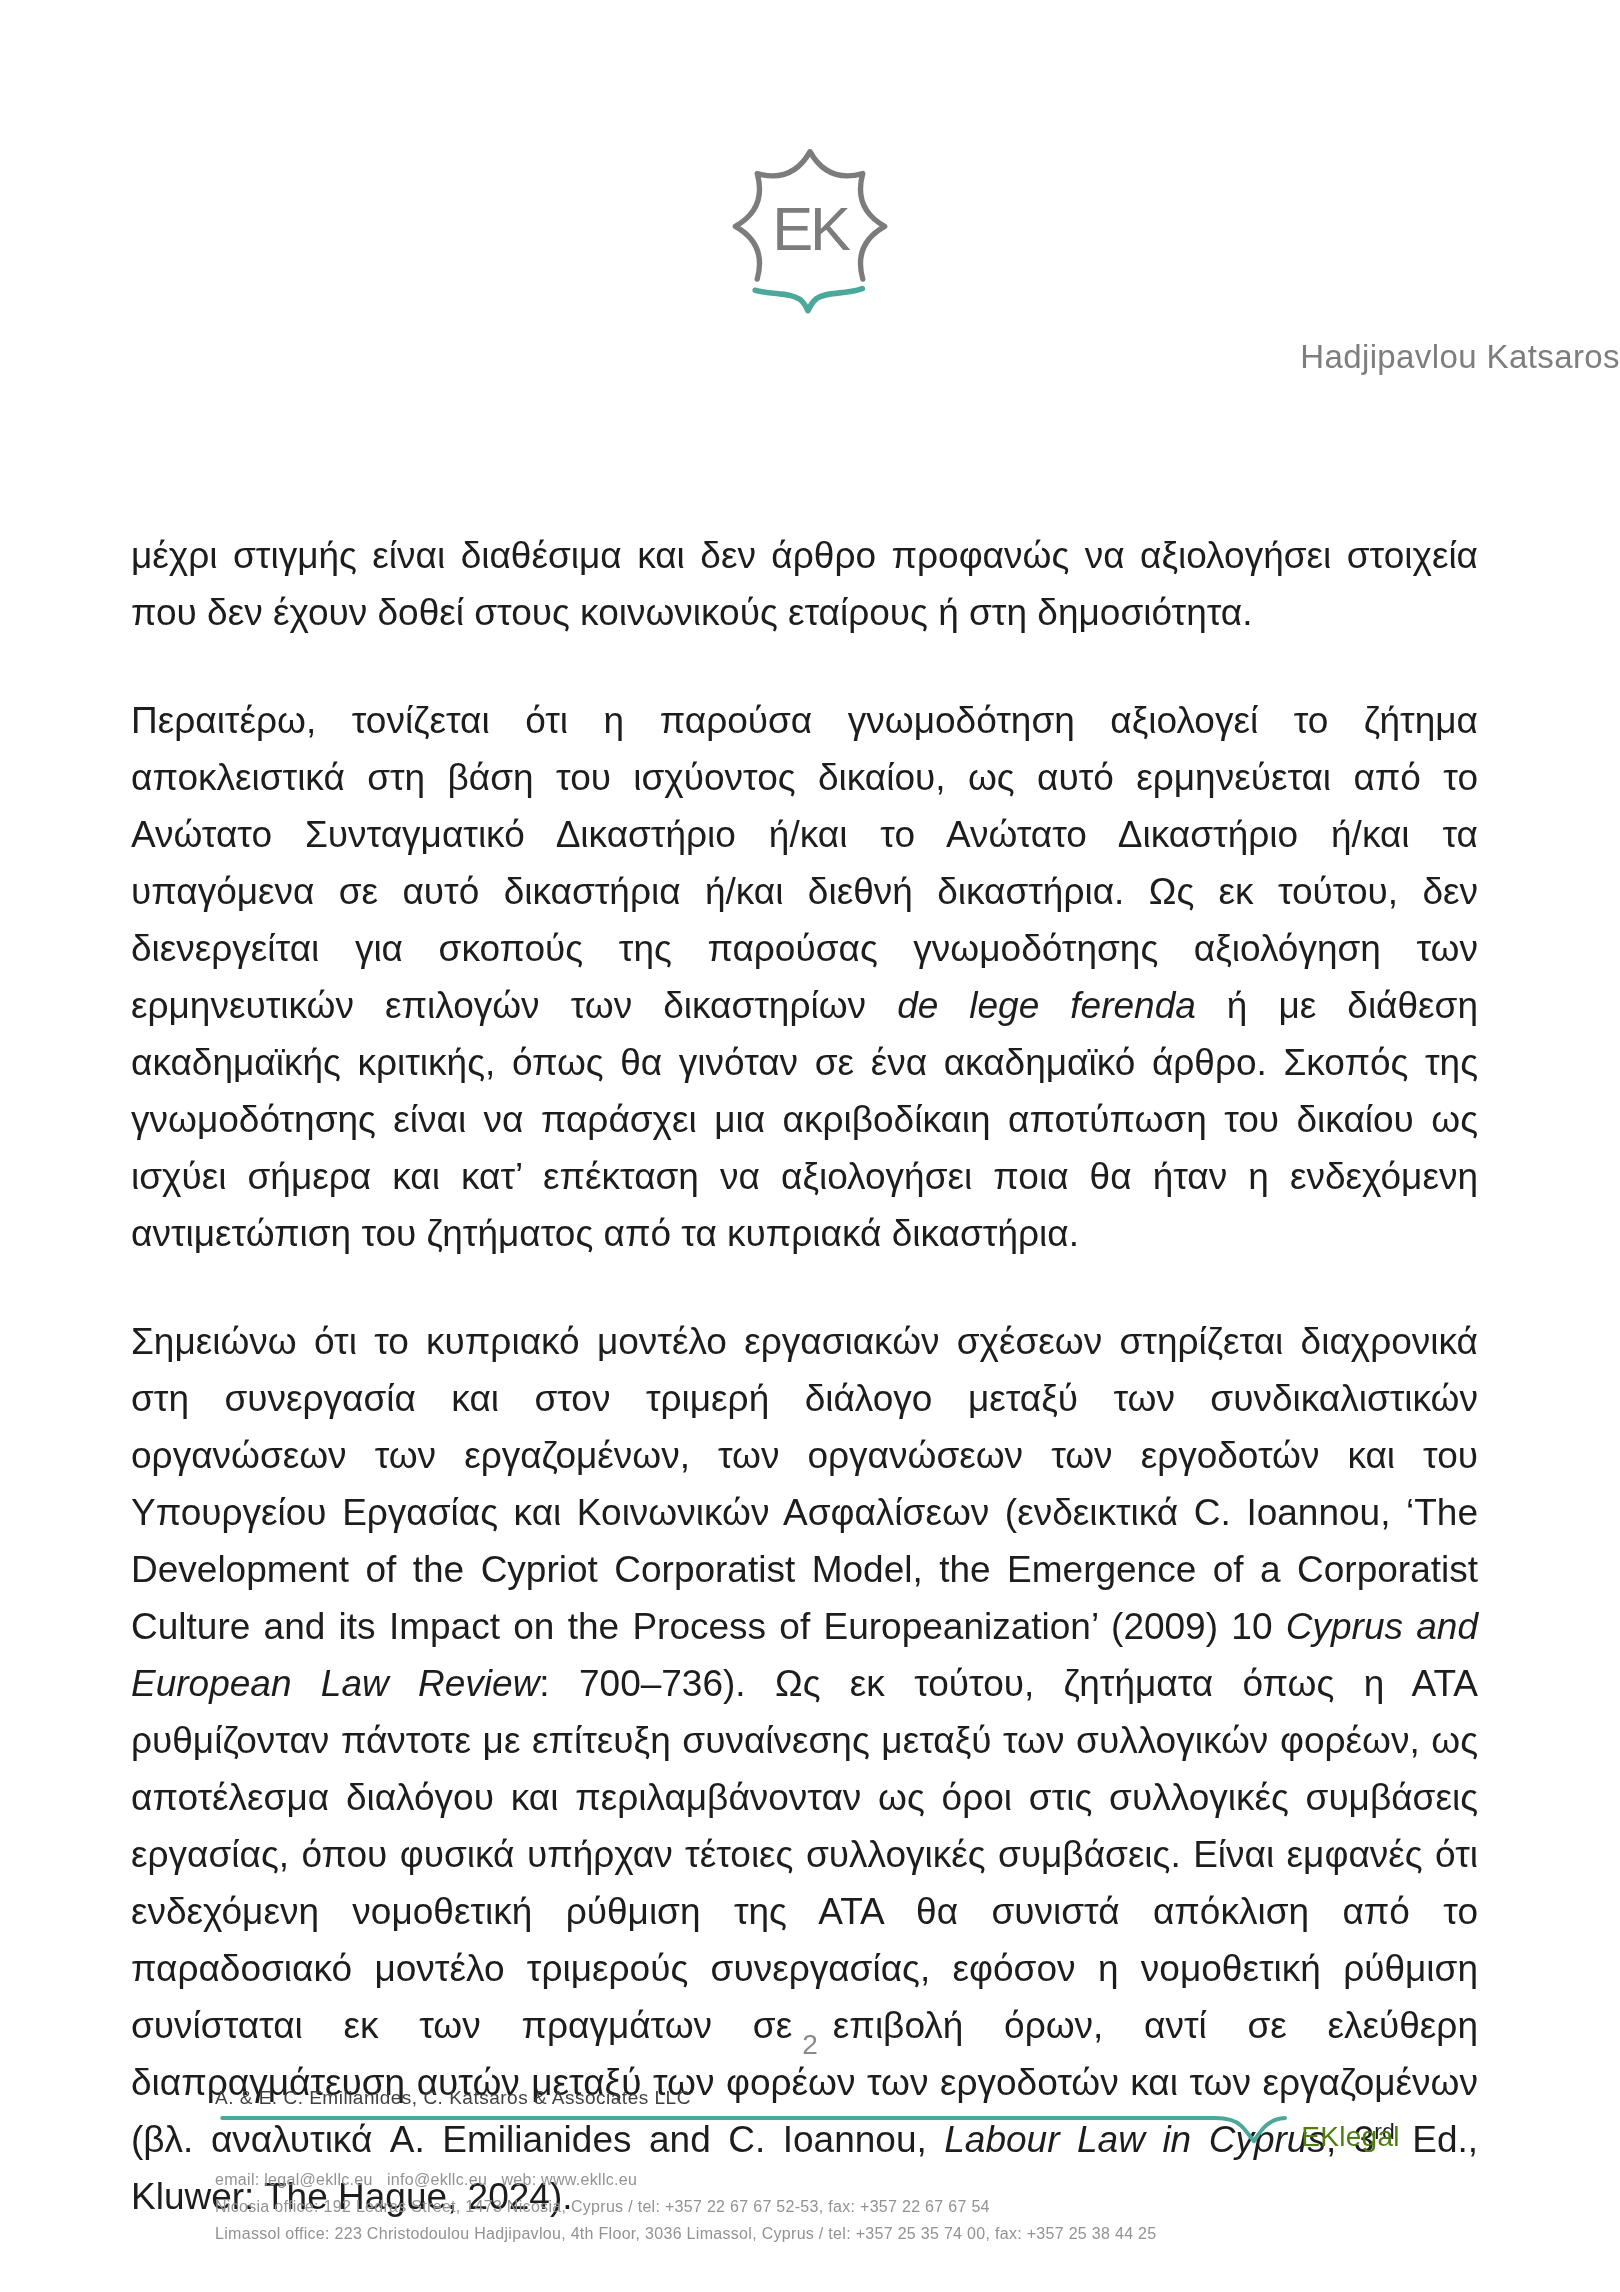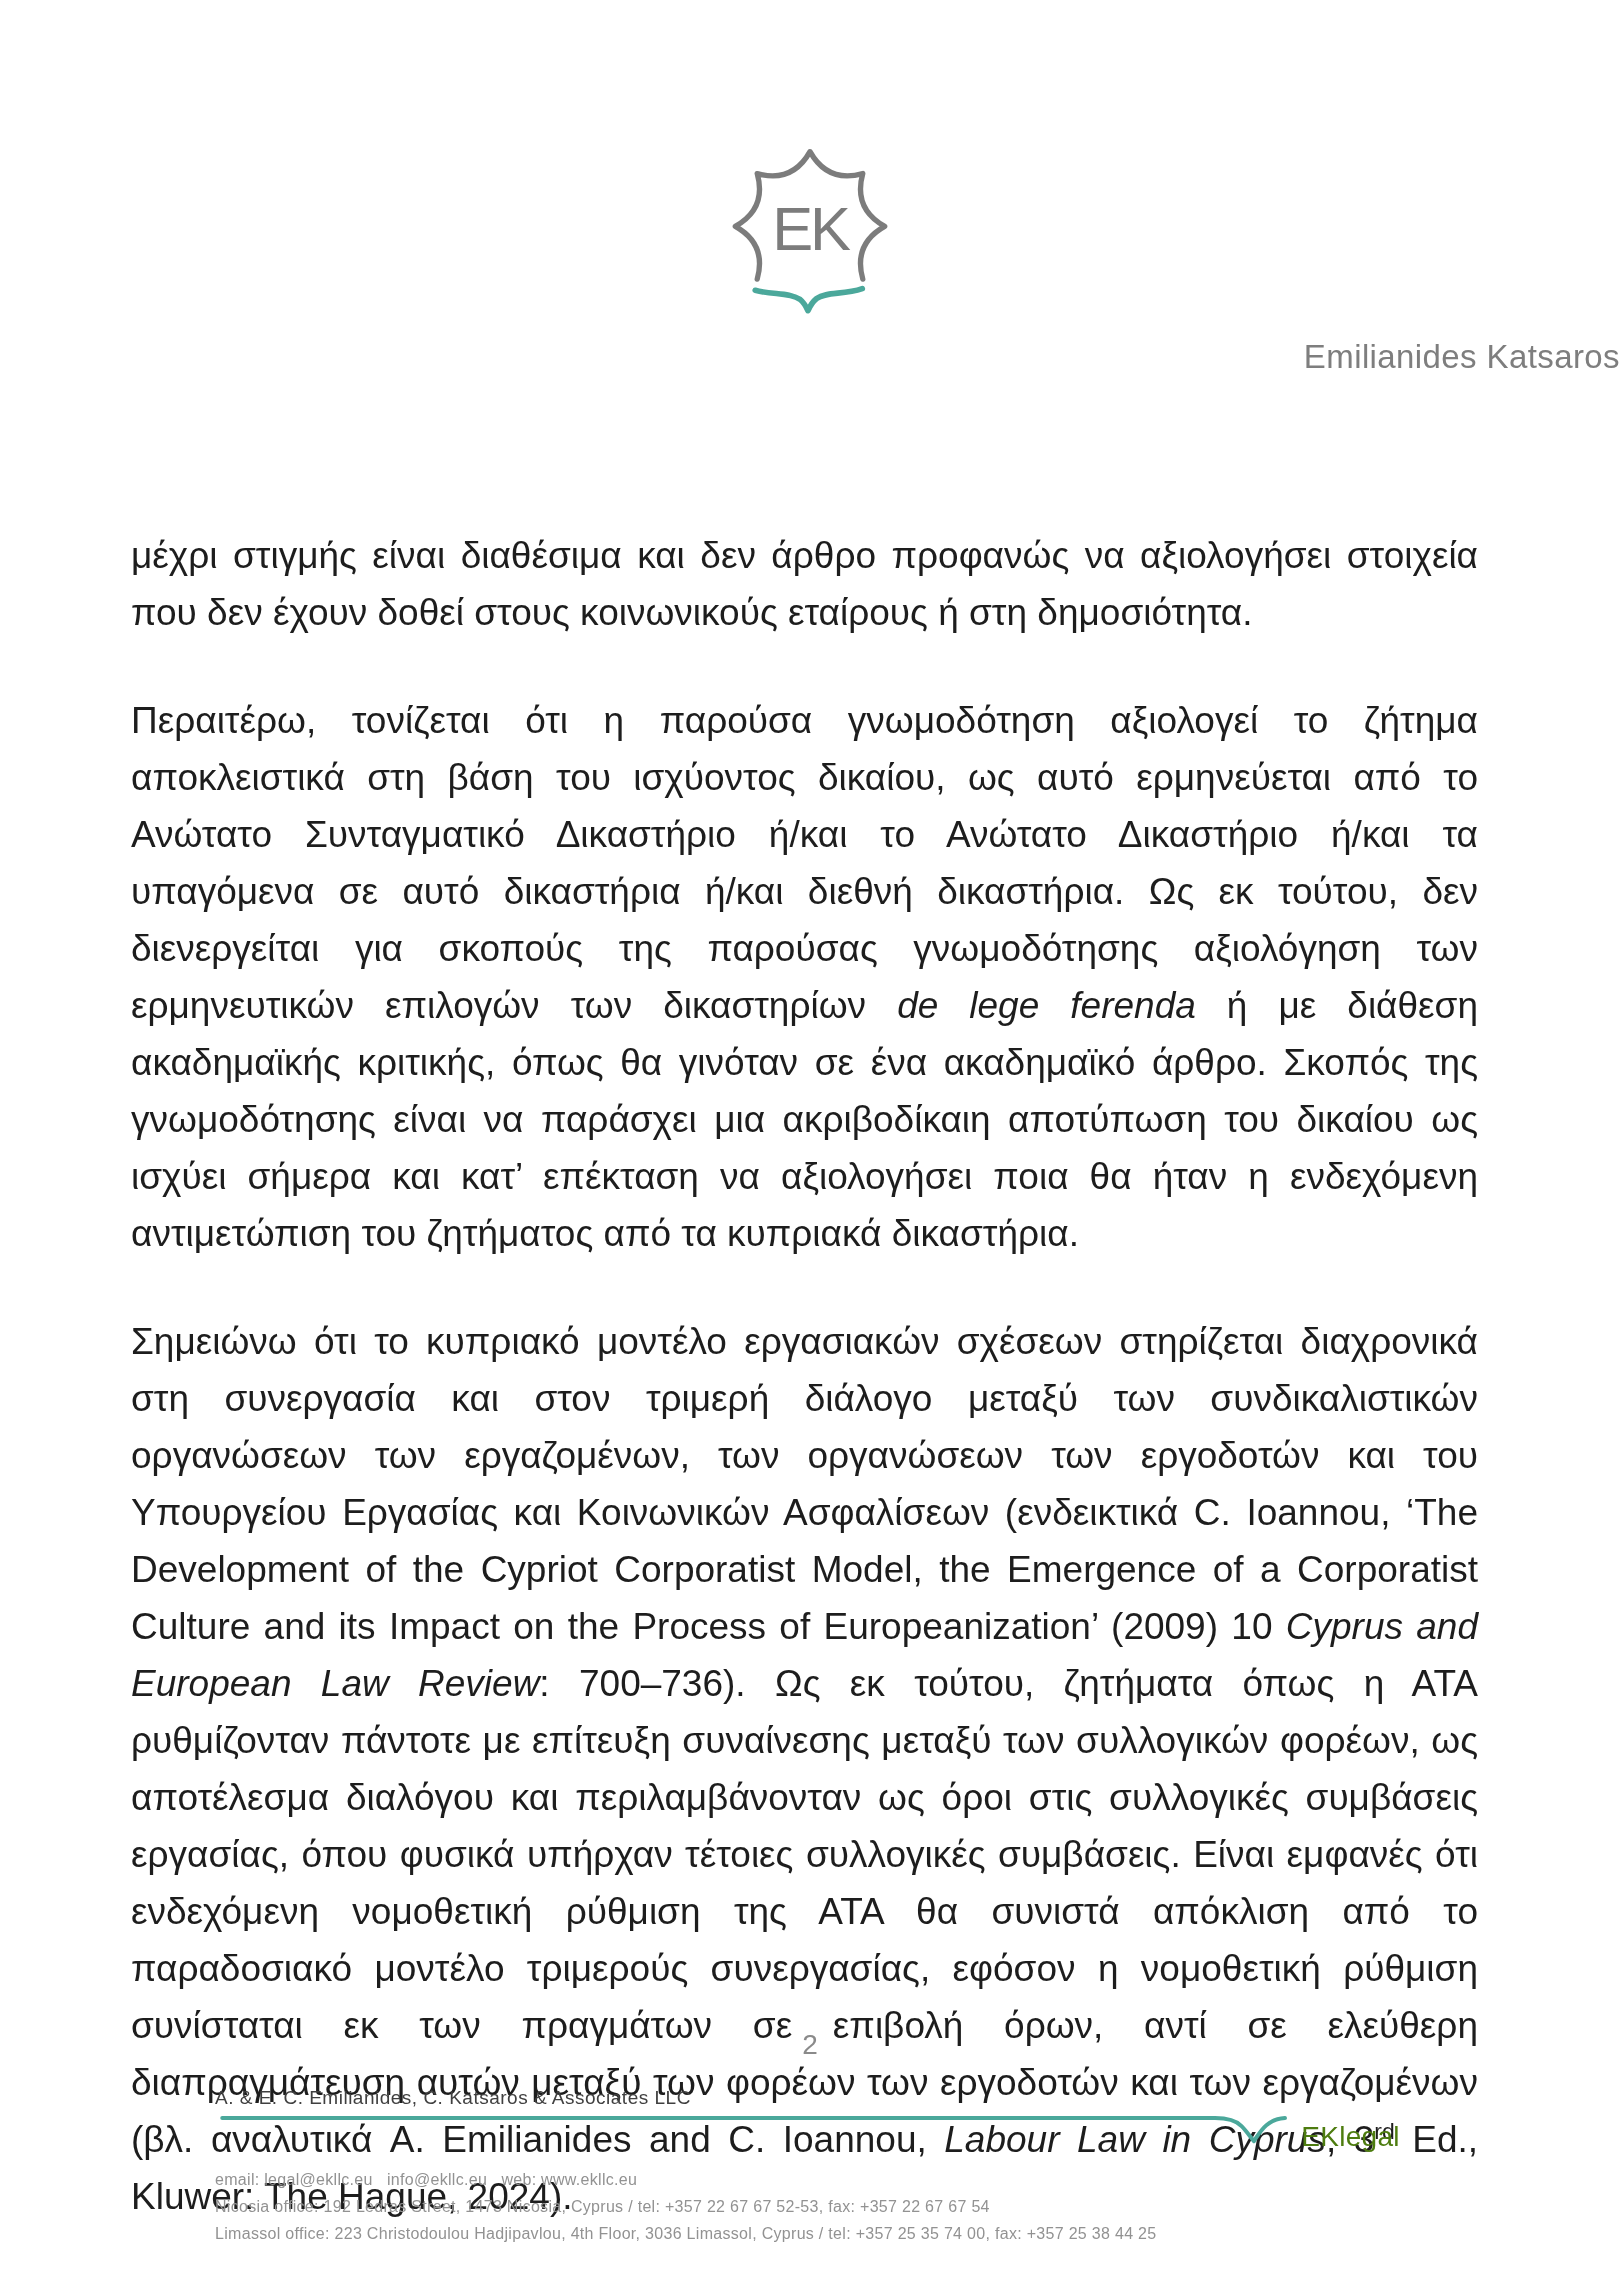--- a/index.html
+++ b/index.html
@@ -117,21 +117,21 @@
 <body>
 
 <div class="page">
 
   <header class="letterhead">
     <svg class="seal" viewBox="0 0 100 102" aria-hidden="true">
       <path class="outline" d="M18.2,78.8 Q24.1,57.7 5,47 Q24.1,36.3 18.2,15.2 Q39.3,21.1 50,2 Q60.7,21.1 81.8,15.2 Q75.9,36.3 95,47 Q75.9,57.7 81.8,78.8"></path>
       <path class="swoosh" d="M17,85.5 C28,88.5 37,86.5 44,91 C46.5,93 47.5,95 48.8,97.8 C50.2,94.6 51.5,92.5 54,90.5 C60,86 70,88.5 81.5,84.5"></path>
       <text x="50" y="61" text-anchor="middle">EK</text>
     </svg>
-    <div class="brand-name">Emilianides Katsaros</div>
+    <div class="brand-name">Hadjipavlou Katsaros</div>
   </header>
 
   <main class="doc-body">
       <p><span>μέχρι στιγμής είναι διαθέσιμα και δεν άρθρο προφανώς να αξιολογήσει στοιχεία που δεν έχουν δοθεί στους κοινωνικούς εταίρους ή στη δημοσιότητα.</span></p>
       <p><span>Περαιτέρω, τονίζεται ότι η παρούσα γνωμοδότηση αξιολογεί το ζήτημα αποκλειστικά στη βάση του ισχύοντος δικαίου, ως αυτό ερμηνεύεται από το Ανώτατο Συνταγματικό Δικαστήριο ή/και το Ανώτατο Δικαστήριο ή/και τα υπαγόμενα σε αυτό δικαστήρια ή/και διεθνή δικαστήρια. Ως εκ τούτου, δεν διενεργείται για σκοπούς της παρούσας γνωμοδότησης αξιολόγηση των ερμηνευτικών επιλογών των δικαστηρίων </span><em>de lege ferenda</em><span> ή με διάθεση ακαδημαϊκής κριτικής, όπως θα γινόταν σε ένα ακαδημαϊκό άρθρο. Σκοπός της γνωμοδότησης είναι να παράσχει μια ακριβοδίκαιη αποτύπωση του δικαίου ως ισχύει σήμερα και κατ’ επέκταση να αξιολογήσει ποια θα ήταν η ενδεχόμενη αντιμετώπιση του ζητήματος από τα κυπριακά δικαστήρια.</span></p>
       <p><span>Σημειώνω ότι το κυπριακό μοντέλο εργασιακών σχέσεων στηρίζεται διαχρονικά στη συνεργασία και στον τριμερή διάλογο μεταξύ των συνδικαλιστικών οργανώσεων των εργαζομένων, των οργανώσεων των εργοδοτών και του Υπουργείου Εργασίας και Κοινωνικών Ασφαλίσεων (ενδεικτικά C. Ioannou, ‘The Development of the Cypriot Corporatist Model, the Emergence of a Corporatist Culture and its Impact on the Process of Europeanization’ (2009) 10 </span><em>Cyprus and European Law Review</em><span>: 700–736). Ως εκ τούτου, ζητήματα όπως η ΑΤΑ ρυθμίζονταν πάντοτε με επίτευξη συναίνεσης μεταξύ των συλλογικών φορέων, ως αποτέλεσμα διαλόγου και περιλαμβάνονταν ως όροι στις συλλογικές συμβάσεις εργασίας, όπου φυσικά υπήρχαν τέτοιες συλλογικές συμβάσεις. Είναι εμφανές ότι ενδεχόμενη νομοθετική ρύθμιση της ΑΤΑ θα συνιστά απόκλιση από το παραδοσιακό μοντέλο τριμερούς συνεργασίας, εφόσον η νομοθετική ρύθμιση συνίσταται εκ των πραγμάτων σε επιβολή όρων, αντί σε ελεύθερη διαπραγμάτευση αυτών μεταξύ των φορέων των εργοδοτών και των εργαζομένων (βλ. αναλυτικά A. Emilianides and C. Ioannou, </span><em>Labour Law in Cyprus</em><span>, 3</span><sup>rd</sup><span> Ed., Kluwer: The Hague, 2024).</span></p>
     </main>
 
   <div class="page-number">2</div>
 

